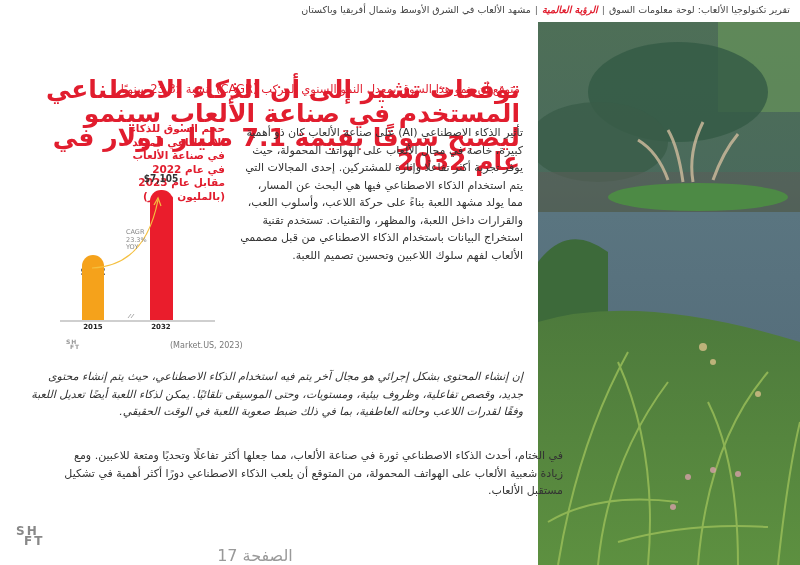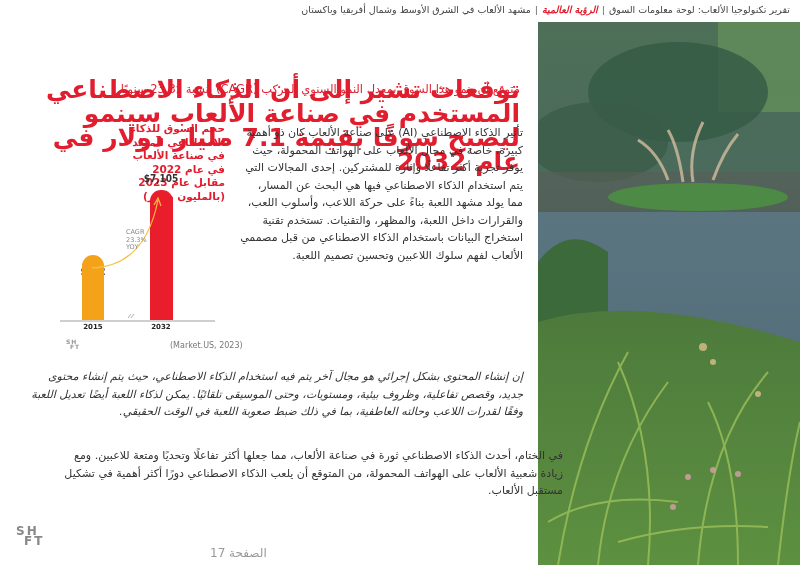--- a/index.html
+++ b/index.html
@@ -17,21 +17,21 @@
   .chart-title { position:absolute; top:122px; left:130px; width:95px; direction:rtl; text-align:right; color:#e11d2e; font-size:10.5px; line-height:13.5px; font-weight:bold; }
   .bar { position:absolute; border-radius:11px 11px 0 0; }
   .bar-label { position:absolute; font-family:"DejaVu Sans Condensed","DejaVu Sans", sans-serif; font-weight:bold; font-size:10px; color:#333; text-align:center; width:60px; }
   .year { position:absolute; font-size:7px; font-weight:bold; color:#222; text-align:center; width:40px; }
   .baseline { position:absolute; left:60px; top:320px; width:155px; height:2px; background:#cfcfcf; }
   .cagr { position:absolute; font-size:6.5px; color:#888; text-align:left; line-height:7.5px; width:30px;margin-left:12px; }
   .source { position:absolute; top:341px; left:150px; font-size:8px; color:#777;padding-left:20px; }
   .logo-small { position:absolute; top:339px; left:66px; font-size:6px; color:#999; font-weight:bold; line-height:5px; letter-spacing:1px; }
   .logo-big { position:absolute; top:526px; left:16px; font-size:12px; color:#888; font-weight:bold; line-height:10px; letter-spacing:2px; }
   .logo-big .r2 { padding-left:8px; }
-  .page-num { position:absolute; top:546px; left:210px; width:90px; direction:rtl; text-align:left; font-size:12px; color:#999; }
+  .page-num { position:absolute; top:546px; left:210px; width:90px; direction:rtl; text-align:center; font-size:16px; color:#999; }
 </style>
 </head>
 <body>
 
 <div class="header">
   <span>تقرير تكنولوجيا الألعاب: لوحة معلومات السوق</span><span class="sep">|</span><span class="accent">الرؤية العالمية</span><span class="sep">|</span><span>مشهد الألعاب في الشرق الأوسط وشمال أفريقيا وباكستان</span>
 </div>
 
 <div class="photo">
   <svg width="262" height="543" viewBox="0 0 262 543" xmlns="http://www.w3.org/2000/svg">

